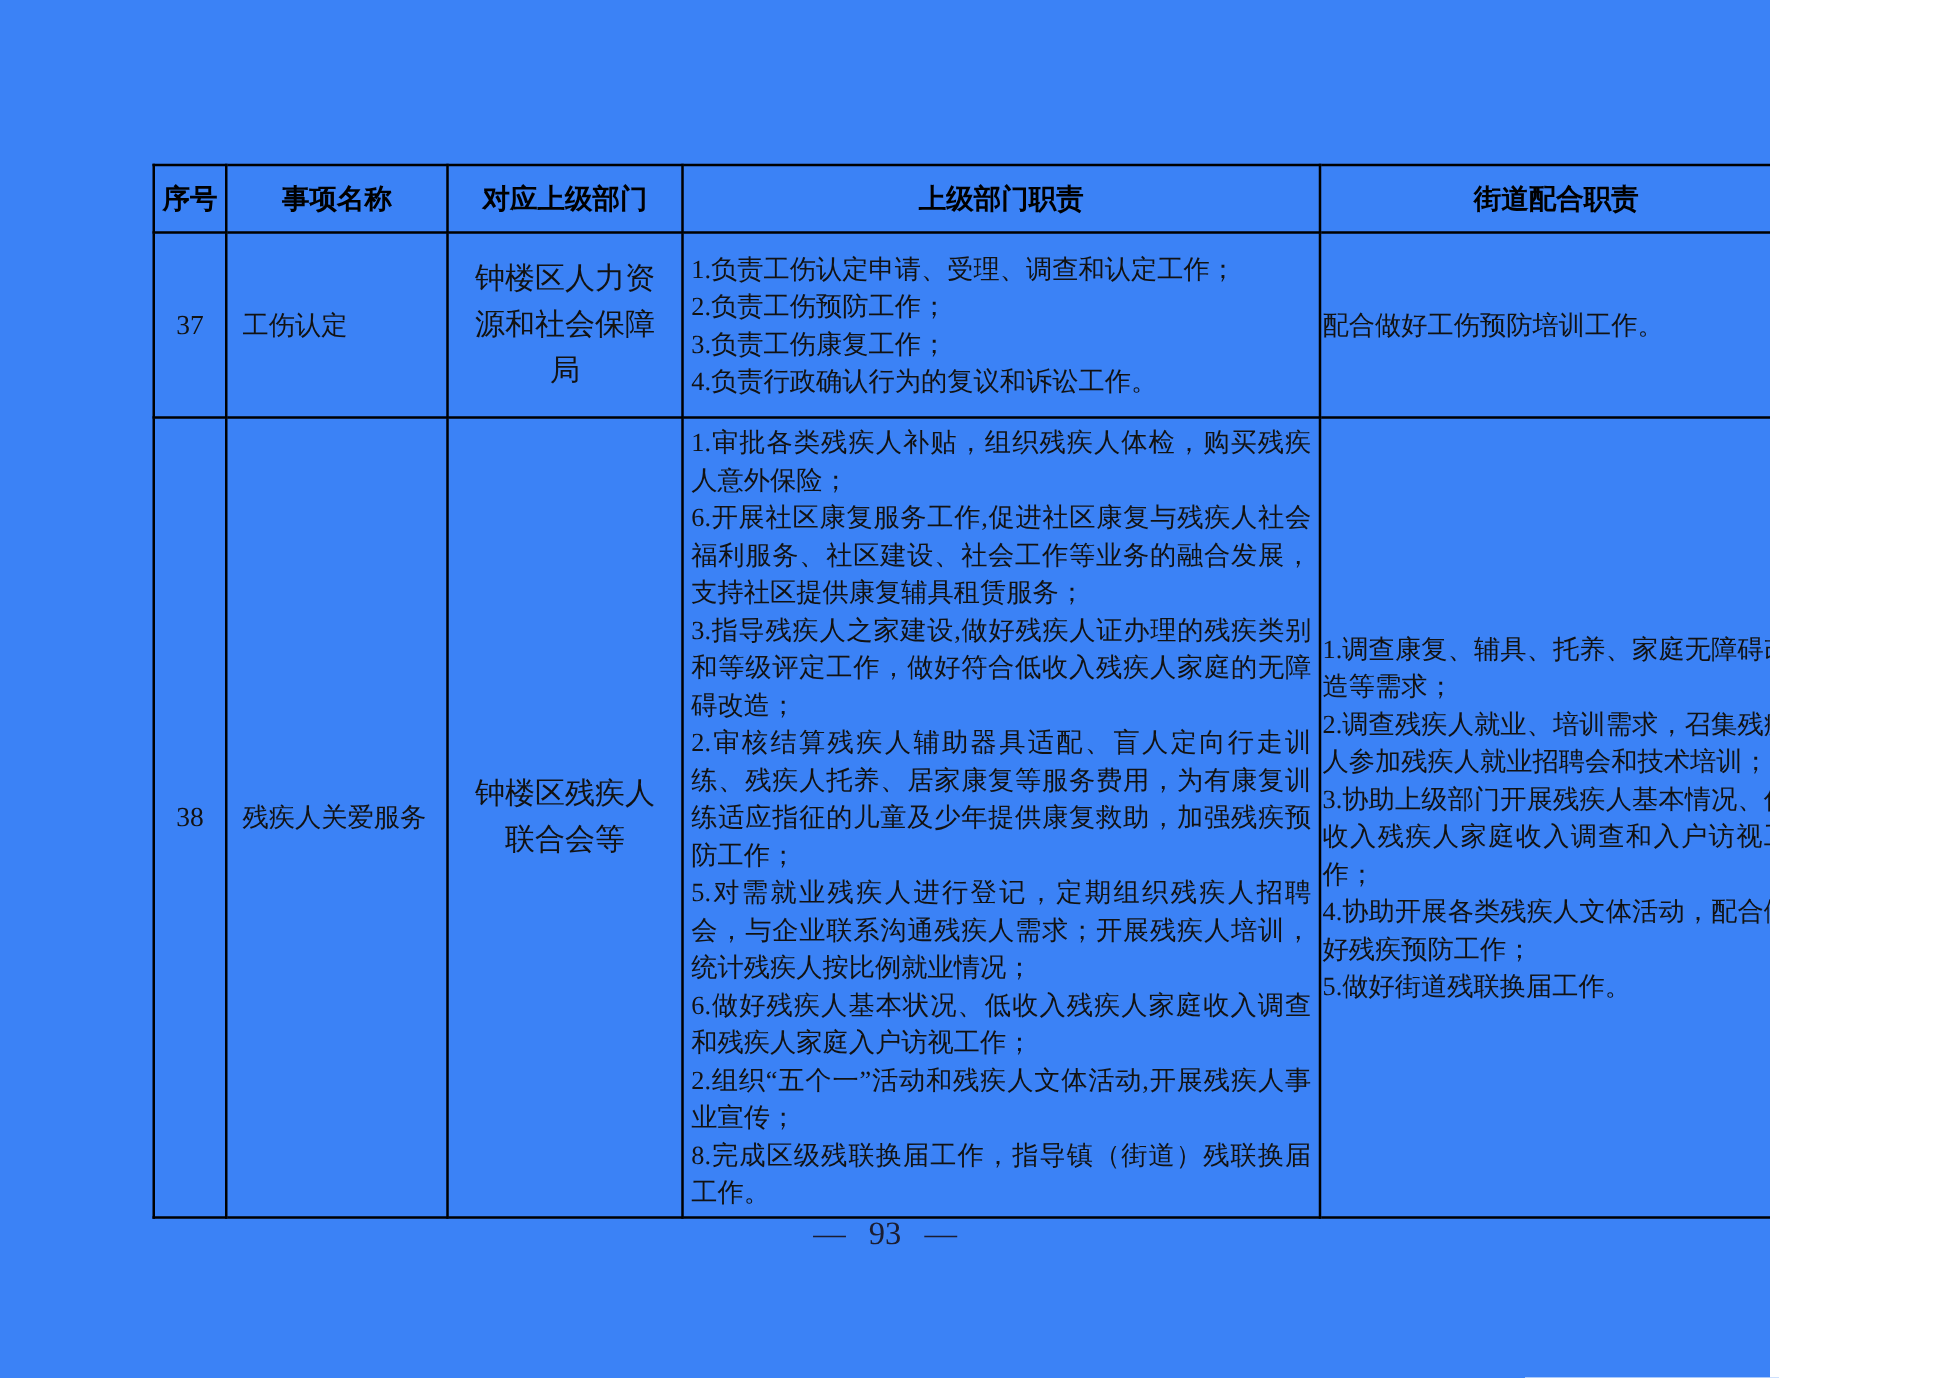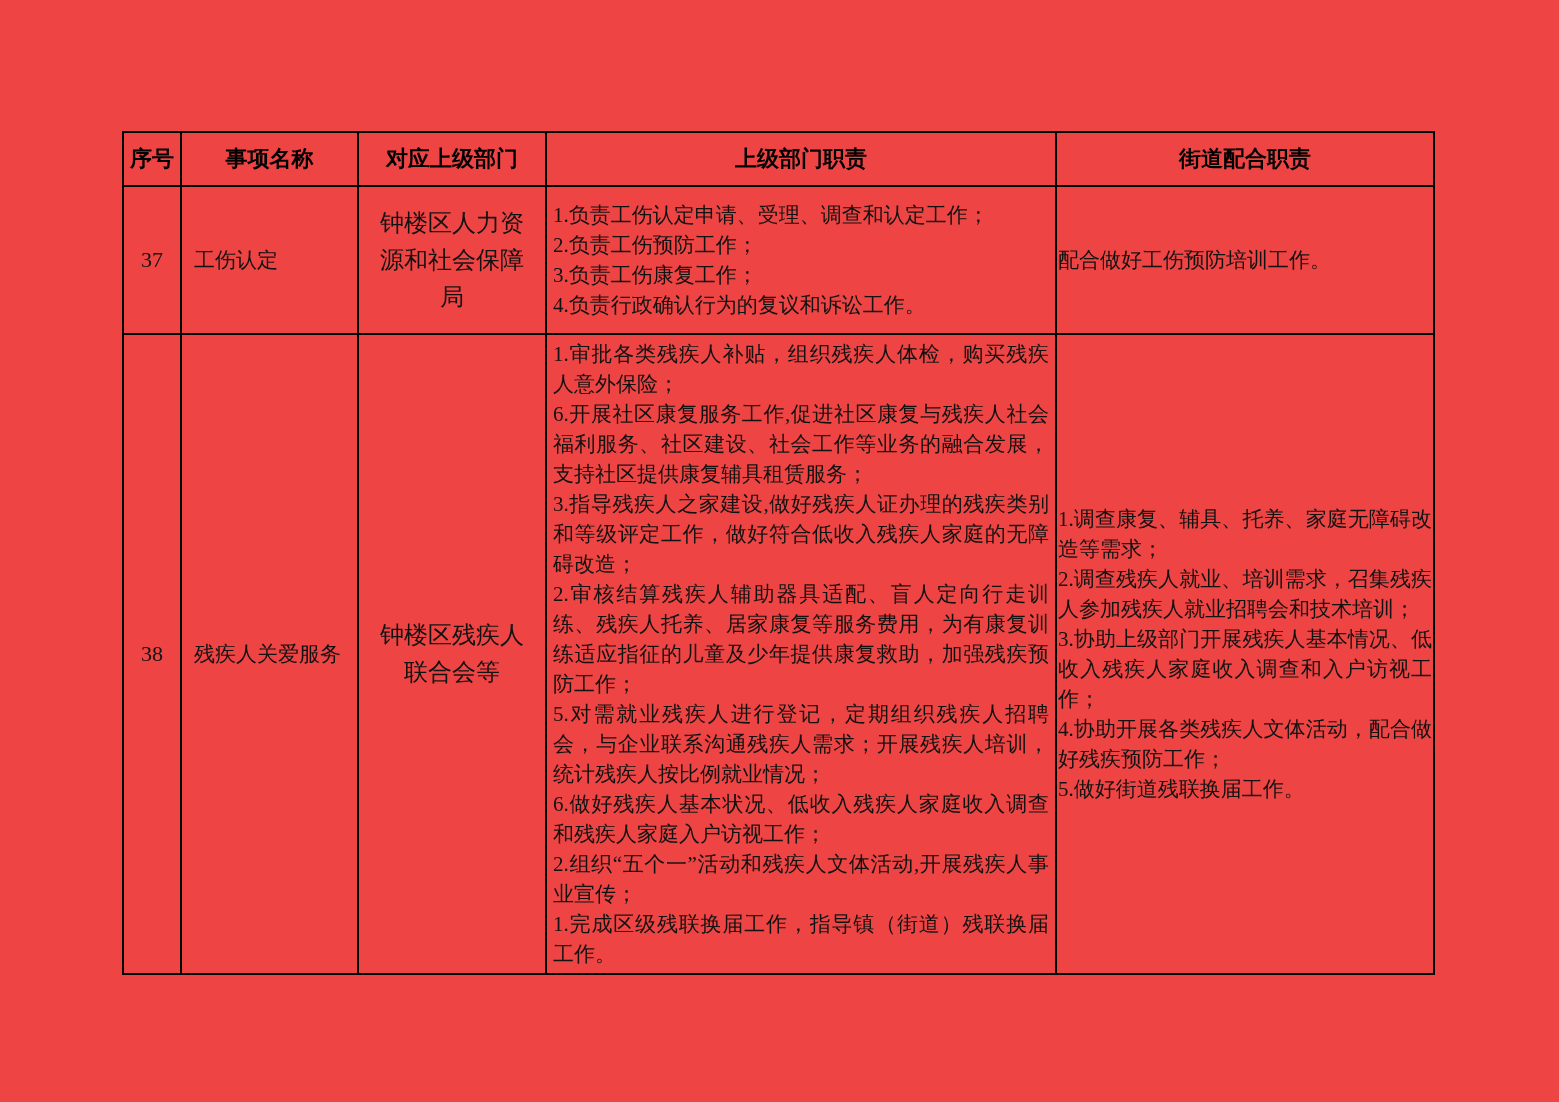--- a/index.html
+++ b/index.html
@@ -2,23 +2,23 @@
 <html lang="zh"><head>
 <meta charset="utf-8">
 <style>
   html, body {
     margin: 0;
     padding: 0;
     background: #ffffff;
   }
   .page {
     position: relative;
-    width: 1559px;
+    width: 1416px;
     height: 1102px;
-    background: #ef4444;
+    background: #3b82f6;
     font-family: "Liberation Serif", "DejaVu Serif", serif;
     color: #121212;
     overflow: hidden;
   }
   table.doc-table {
     position: absolute;
     left: 122px;
     top: 131px;
     width: 1311px;
     border-collapse: collapse;
@@ -122,27 +122,28 @@
         <td class="c-name">残疾人关爱服务</td>
         <td class="c-dept">钟楼区残疾人联合会等</td>
         <td class="c-duties">
           <p class="duty">1.审批各类残疾人补贴，组织残疾人体检，购买残疾人意外保险；</p>
           <p class="duty">6.开展社区康复服务工作,促进社区康复与残疾人社会福利服务、社区建设、社会工作等业务的融合发展，支持社区提供康复辅具租赁服务；</p>
           <p class="duty">3.指导残疾人之家建设,做好残疾人证办理的残疾类别和等级评定工作，做好符合低收入残疾人家庭的无障碍改造；</p>
           <p class="duty">2.审核结算残疾人辅助器具适配、盲人定向行走训练、残疾人托养、居家康复等服务费用，为有康复训练适应指征的儿童及少年提供康复救助，加强残疾预防工作；</p>
           <p class="duty">5.对需就业残疾人进行登记，定期组织残疾人招聘会，与企业联系沟通残疾人需求；开展残疾人培训，统计残疾人按比例就业情况；</p>
           <p class="duty">6.做好残疾人基本状况、低收入残疾人家庭收入调查和残疾人家庭入户访视工作；</p>
           <p class="duty">2.组织“五个一”活动和残疾人文体活动,开展残疾人事业宣传；</p>
-          <p class="duty">1.完成区级残联换届工作，指导镇（街道）残联换届工作。</p>
+          <p class="duty">8.完成区级残联换届工作，指导镇（街道）残联换届工作。</p>
         </td>
         <td class="c-street">
           <p class="duty">1.调查康复、辅具、托养、家庭无障碍改造等需求；</p>
           <p class="duty">2.调查残疾人就业、培训需求，召集残疾人参加残疾人就业招聘会和技术培训；</p>
           <p class="duty">3.协助上级部门开展残疾人基本情况、低收入残疾人家庭收入调查和入户访视工作；</p>
           <p class="duty">4.协助开展各类残疾人文体活动，配合做好残疾预防工作；</p>
           <p class="duty">5.做好街道残联换届工作。</p>
         </td>
       </tr>
     </tbody>
   </table>
 
+  <div class="page-number">— 93 —</div>
 
 </div>
 
 </body></html>

